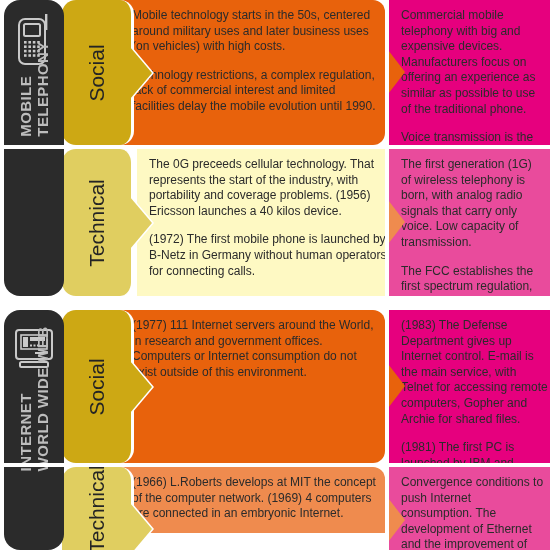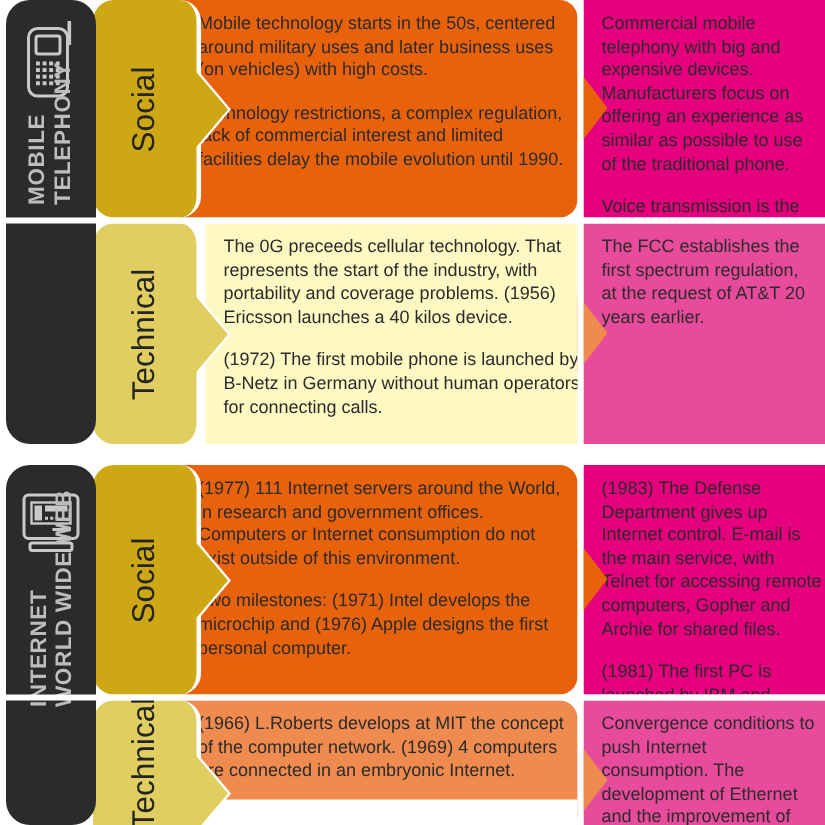--- a/index.html
+++ b/index.html
@@ -196,20 +196,21 @@
     <div class="panel" style="left:137px;top:149px;width:265px;height:147px;background:#fef9c3;border-radius:0 12px 12px 0;">
       <div class="ptext">
         <p class="para">The 0G preceeds cellular technology. That represents the start of the industry, with portability and coverage problems. (1956) Ericsson launches a 40 kilos device.</p>
         <p class="para">(1972) The first mobile phone is launched by B-Netz in Germany without human operators for connecting calls.</p>
       </div>
     </div>
     <div class="panel-arrow" style="left:385px;top:222px;margin-top:-26px;border-left-color:#ef8b4e;"></div>
 
     <div class="panel" style="left:389px;top:149px;width:161px;height:147px;background:#e94b9c;border-radius:0;">
       <div class="ptext">
+        <p class="para">The first generation (1G) of wireless telephony is born, with analog radio signals that carry only voice. Low capacity of transmission.</p>
         <p class="para">The FCC establishes the first spectrum regulation, at the request of AT&amp;T 20 years earlier.</p>
       </div>
     </div>
 
     <div class="role-band" style="top:0px;height:145px;background:#cda814;">
       <div class="role-text-wrap">
         <span class="role-text">Social</span>
       </div>
       <div class="role-arrow" style="border-left-color:#cda814;"></div>
     </div>
@@ -256,21 +257,20 @@
     </div>
   </div>
 
   <div class="gap" style="top:296px;height:14px;"></div>
 
   <div class="section" id="sec1" style="top:310px;height:240px;">
 
     <div class="panel" style="left:120px;top:0px;width:265px;height:153px;background:#e8620c;border-radius:0 12px 12px 0;">
       <div class="ptext">
         <p class="para"> (1977) 111 Internet servers around the World, in research and government offices. Computers or Internet consumption do not exist outside of this environment.</p>
-        <p class="para">Two milestones: (1971) Intel develops the microchip and (1976) Apple designs the first personal computer.</p>
       </div>
     </div>
     <div class="panel-arrow" style="left:385px;top:76px;margin-top:-26px;border-left-color:#e8620c;"></div>
 
     <div class="panel" style="left:389px;top:0px;width:167px;height:153px;background:#e6007e;border-radius:0;">
       <div class="ptext">
         <p class="para">(1983) The Defense Department gives up Internet control. E-mail is the main service, with Telnet for accessing remote computers, Gopher and Archie for shared files.</p>
         <p class="para">(1981) The first PC is launched by IBM and (1984) The Macintosh is born.</p>
       </div>
     </div>

